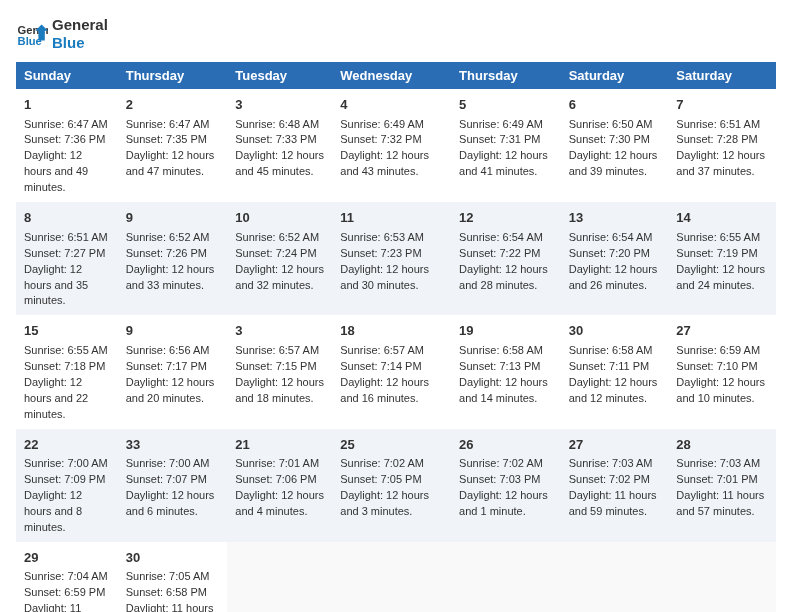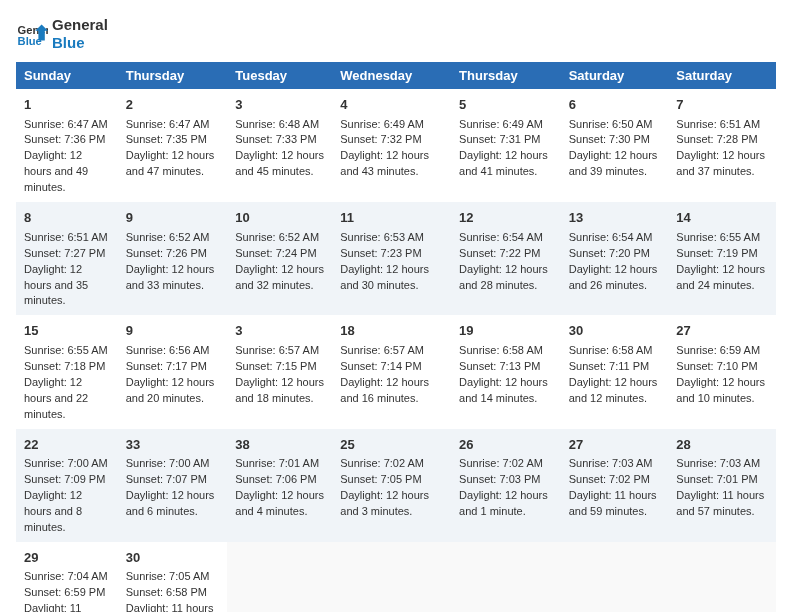--- a/index.html
+++ b/index.html
@@ -205,21 +205,21 @@
       <tr>
         <td>
           <span class="day-num">22</span>
         <div class="day-info">Sunrise: 7:00 AM<br>Sunset: 7:09 PM<br>Daylight: 12 hours and 8 minutes.</div>
         </td>
         <td>
           <span class="day-num">33</span>
         <div class="day-info">Sunrise: 7:00 AM<br>Sunset: 7:07 PM<br>Daylight: 12 hours and 6 minutes.</div>
         </td>
         <td>
-          <span class="day-num">38</span>
+          <span class="day-num">21</span>
         <div class="day-info">Sunrise: 7:01 AM<br>Sunset: 7:06 PM<br>Daylight: 12 hours and 4 minutes.</div>
         </td>
         <td>
           <span class="day-num">25</span>
         <div class="day-info">Sunrise: 7:02 AM<br>Sunset: 7:05 PM<br>Daylight: 12 hours and 3 minutes.</div>
         </td>
         <td>
           <span class="day-num">26</span>
         <div class="day-info">Sunrise: 7:02 AM<br>Sunset: 7:03 PM<br>Daylight: 12 hours and 1 minute.</div>
         </td>

